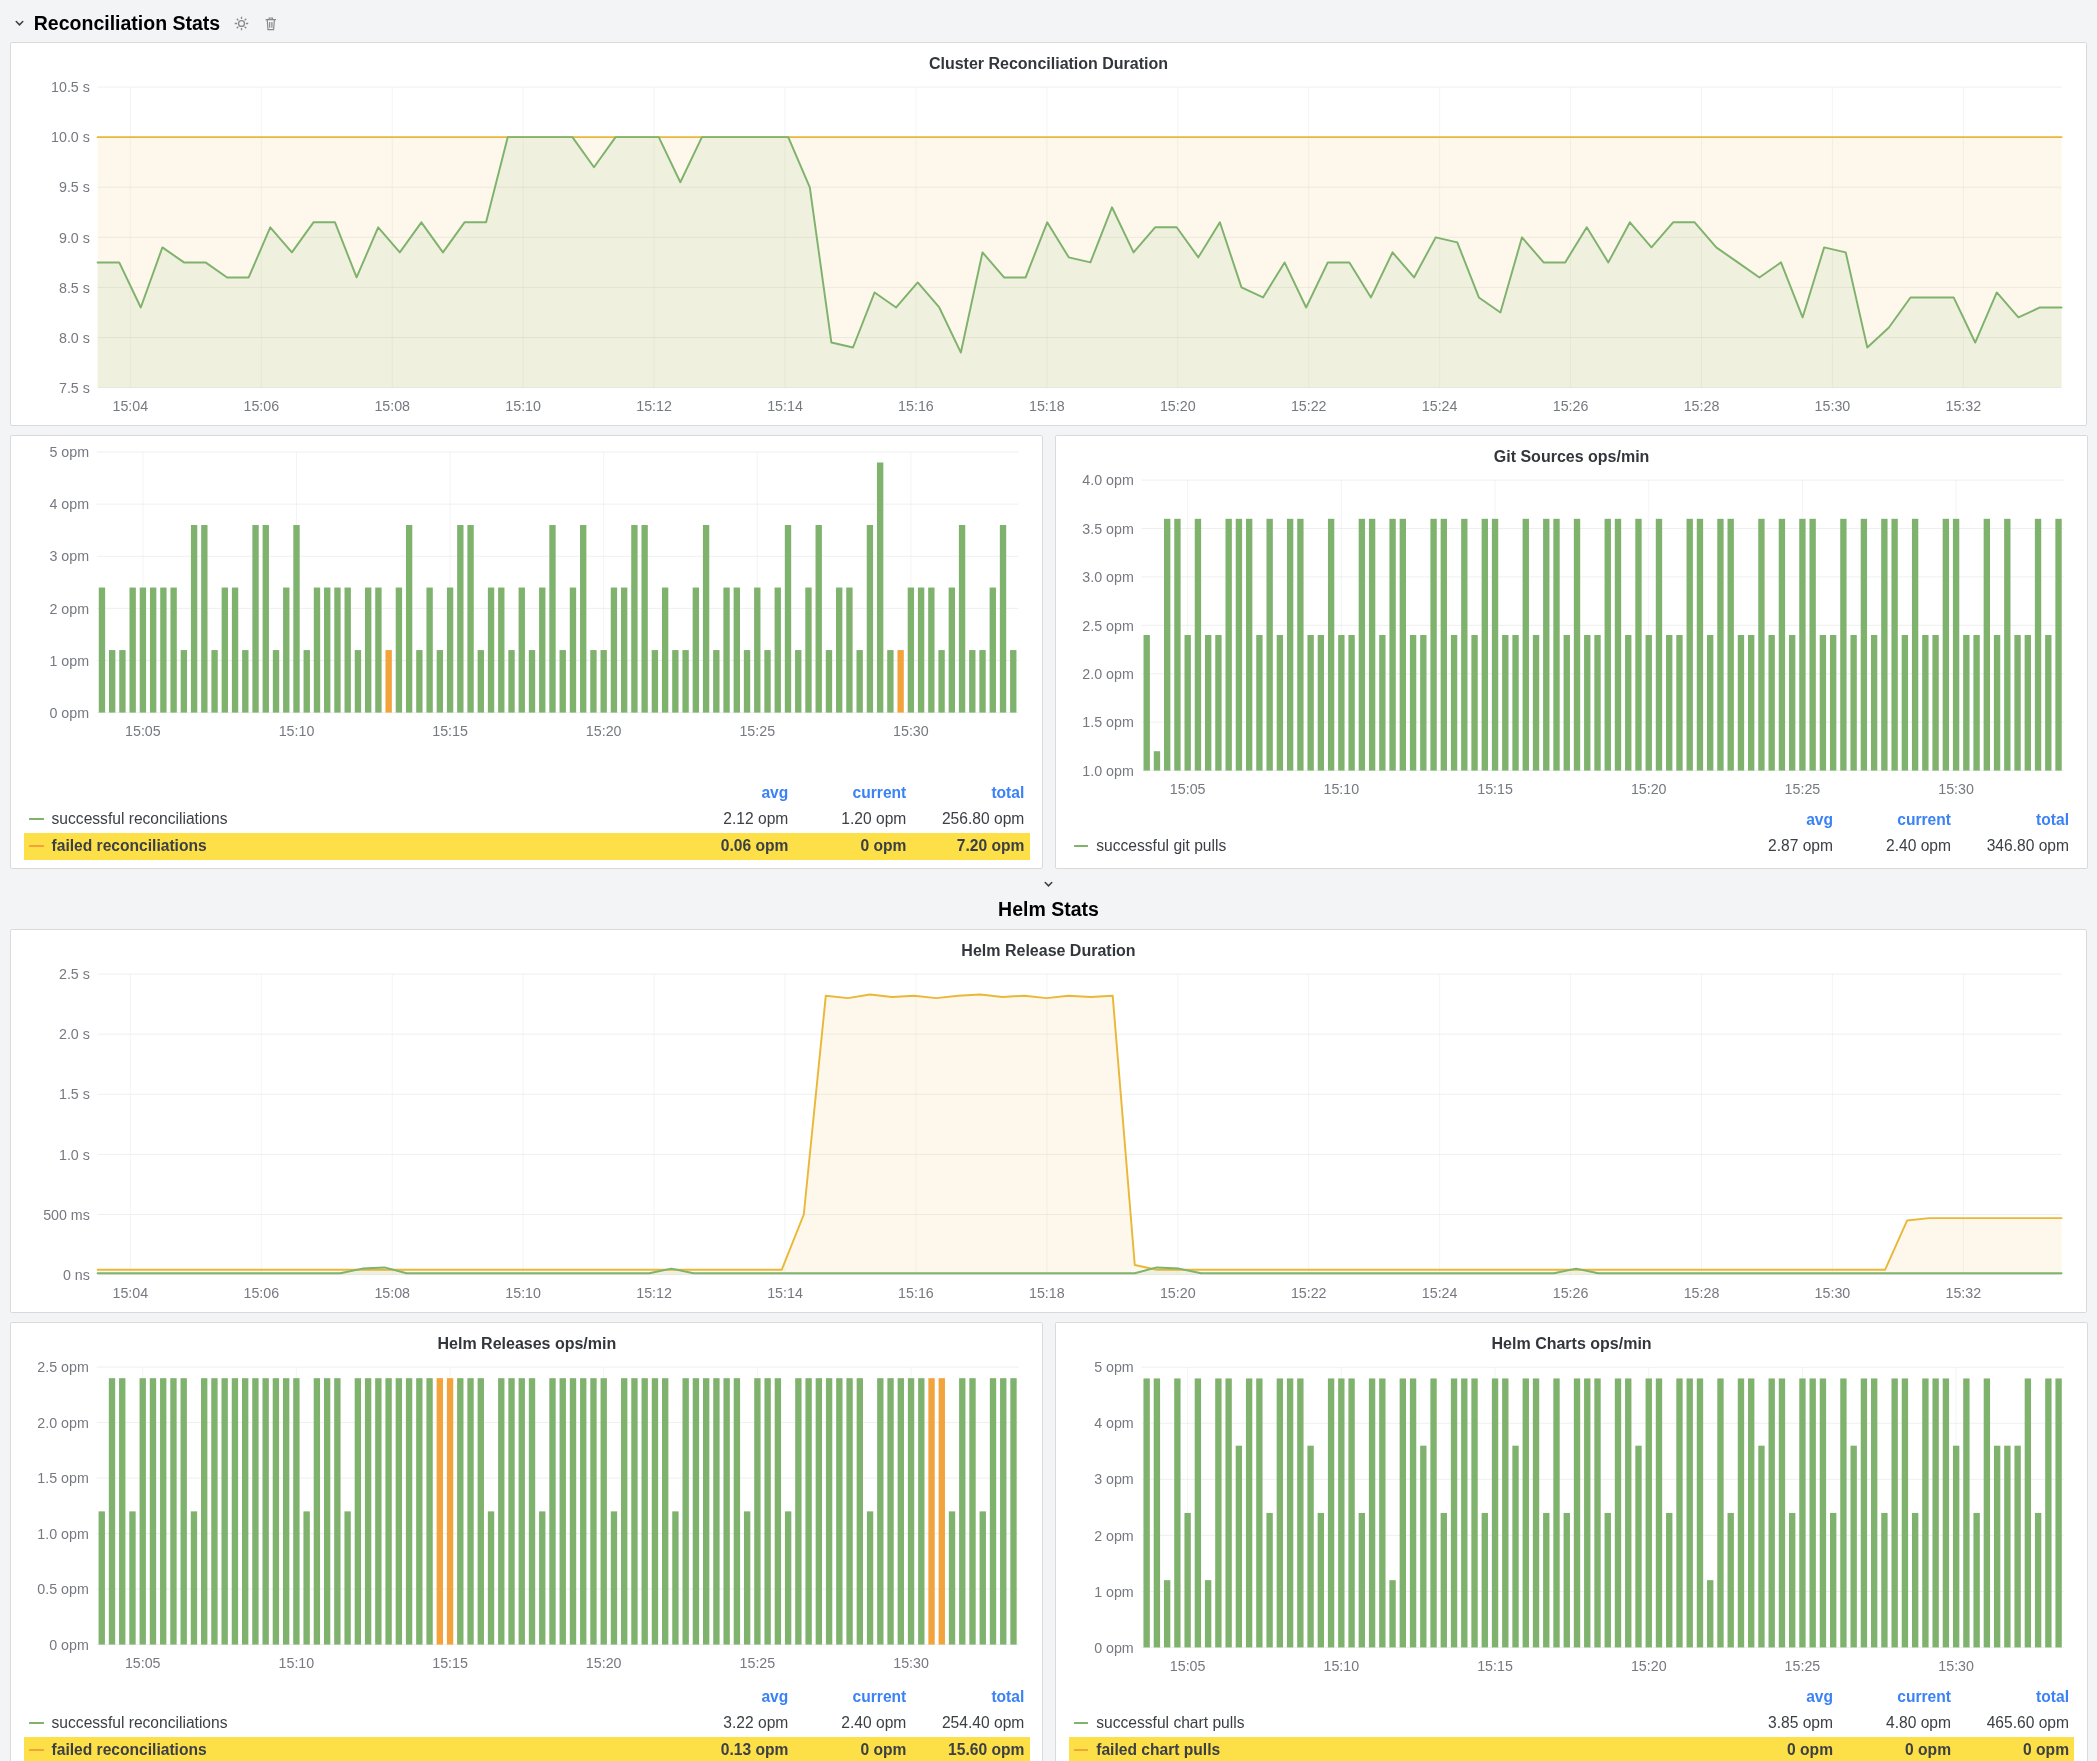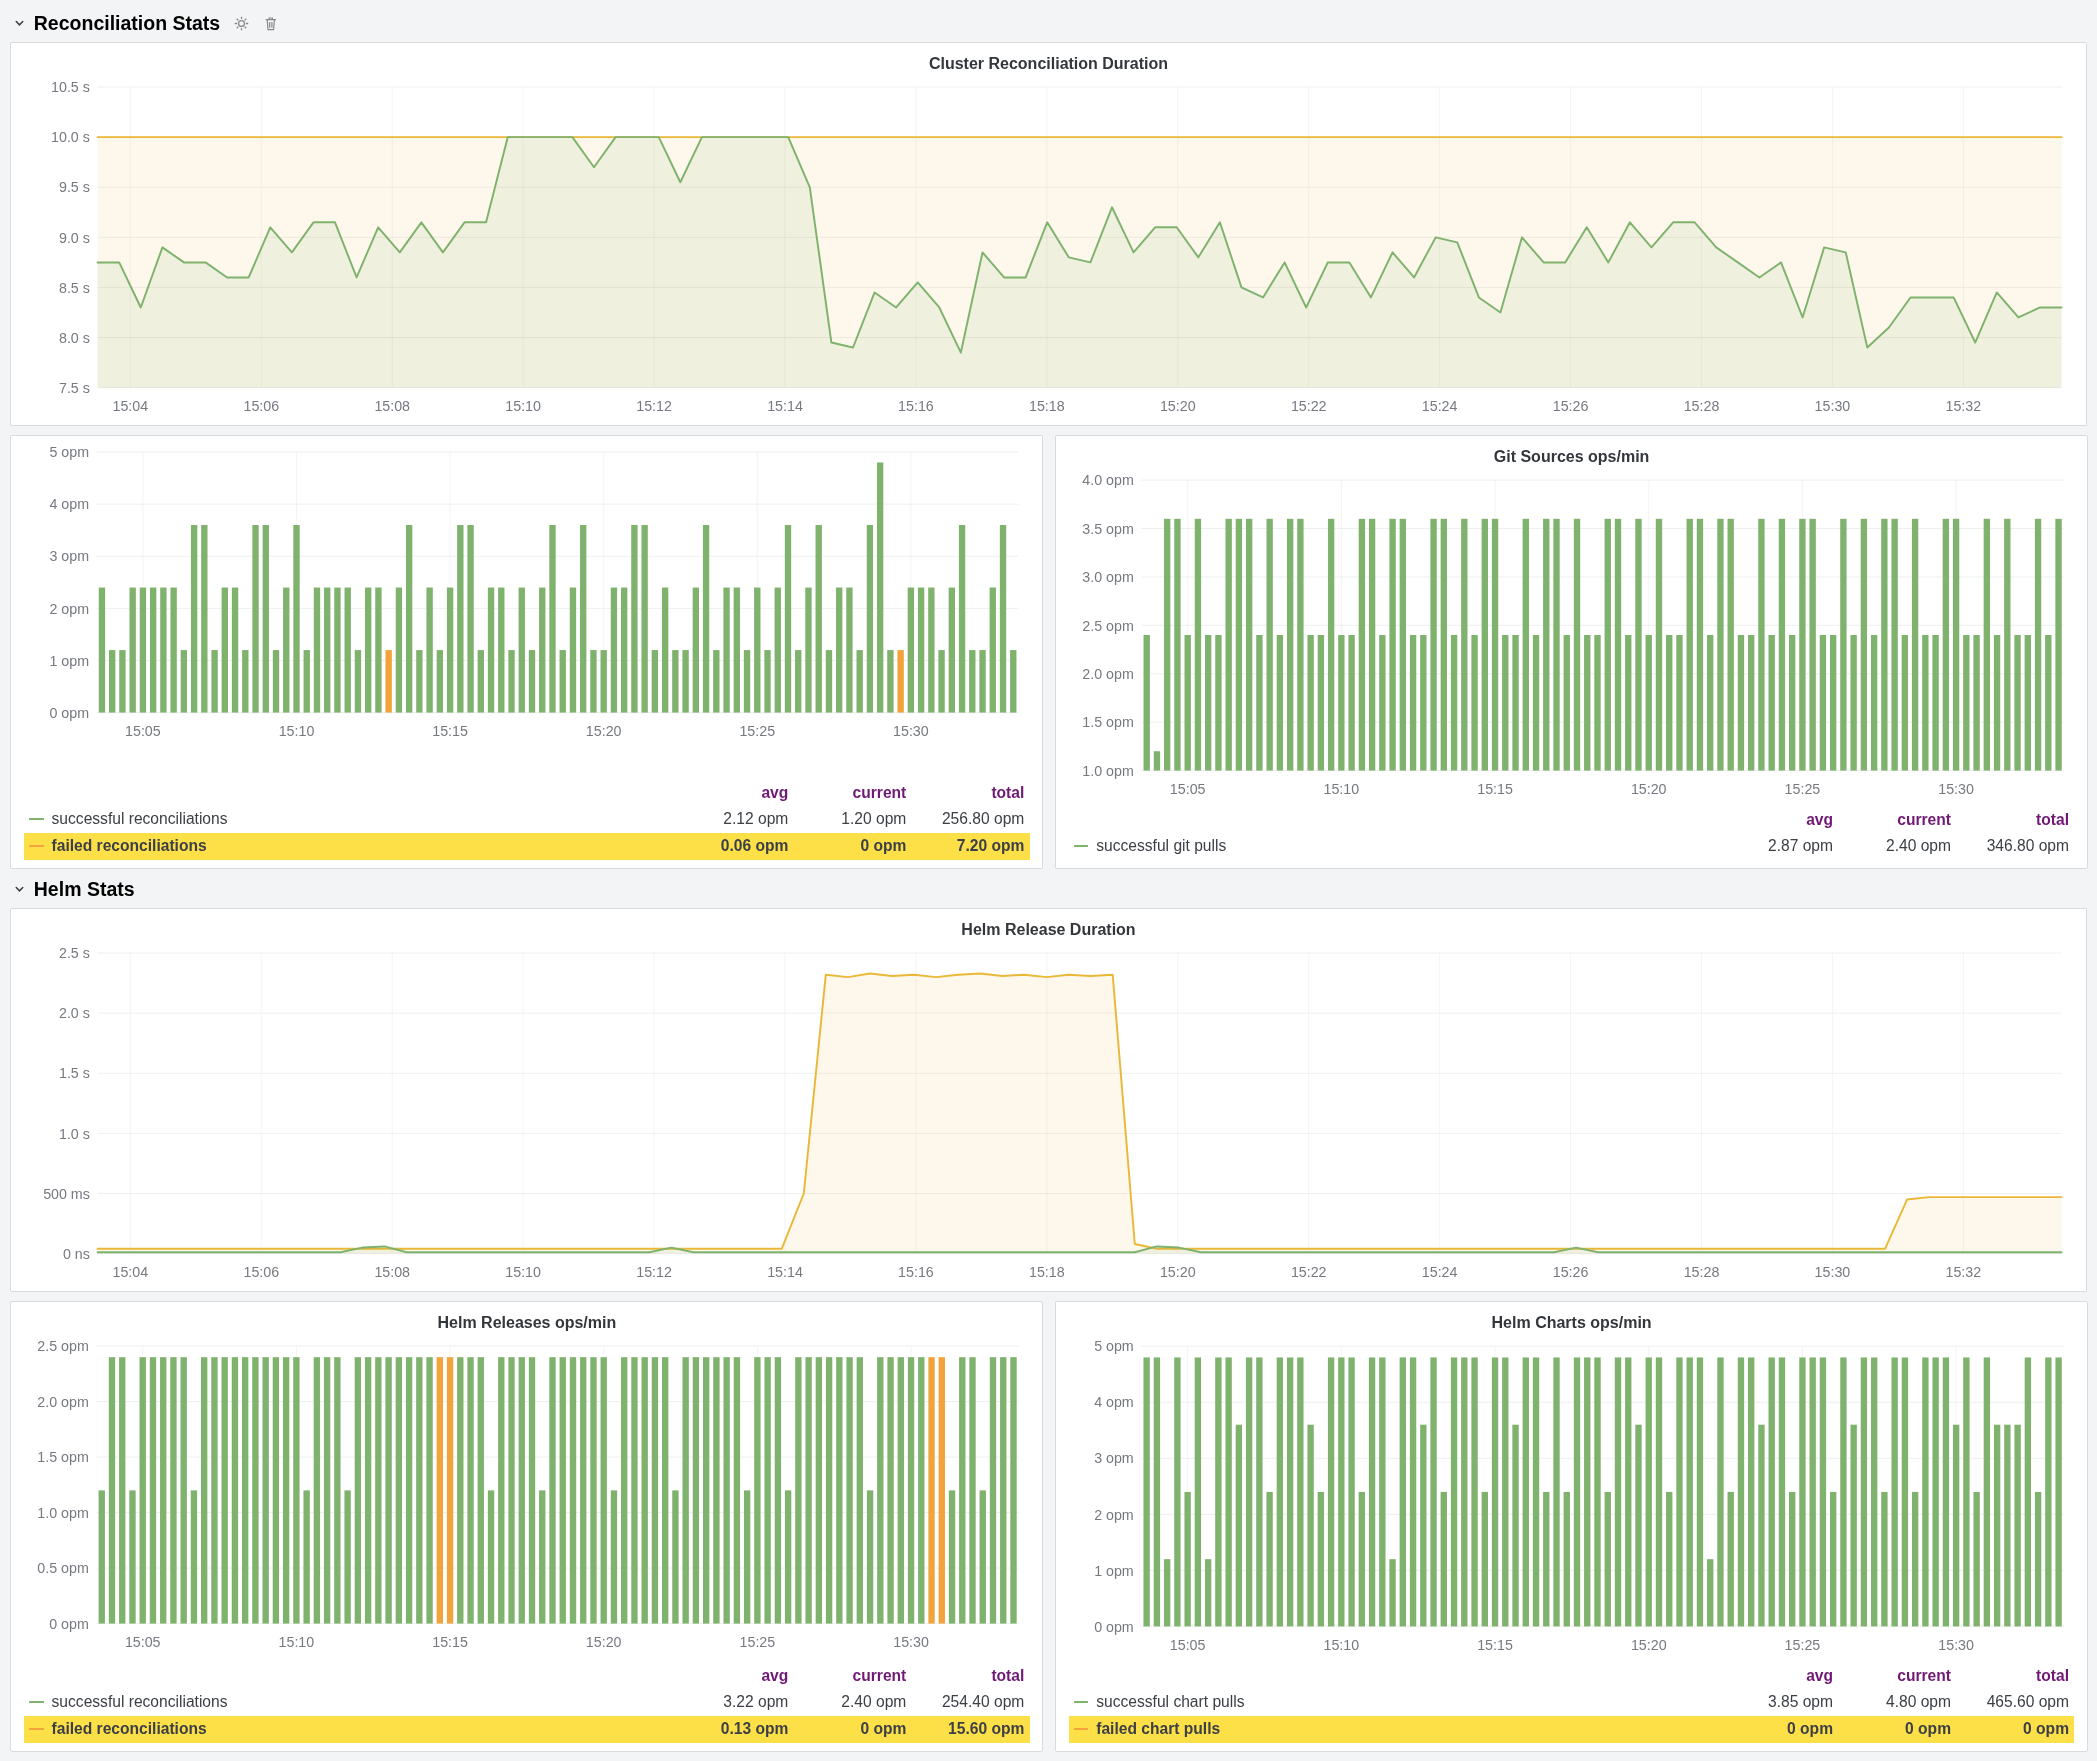--- a/index.html
+++ b/index.html
@@ -27,28 +27,28 @@
   .panel-title{
     text-align:center;font-size:16px;font-weight:600;color:#33363b;
     height:28.5px;line-height:28.5px;flex:0 0 auto;cursor:pointer;
   }
   .chart{flex:1 1 auto;min-height:0;position:relative;}
   .p-full{height:384px;}
   .panel-row{display:grid;grid-template-columns:1fr 1fr;gap:11.7px;margin-top:9px;}
   .row-mid{height:428px;}
   .row-bot{height:445px;}
   .panel-row .panel{height:100%;}
-  .mt{margin-top:9px;}
+  .mt{margin-top:9px;flex-direction:column;}
   .legend{flex:0 0 auto;padding:1.3px 3.9px 2.6px;}
   .lrow{display:flex;align-items:center;height:27px;padding:0 5.2px;font-size:15.6px;color:#3c4046;}
   .lrow.lhead{height:26px;}
   .lrow.alt{background:#fde047;font-weight:bold;}
   .lname{flex:1;display:flex;align-items:center;gap:7.8px;cursor:pointer;}
   .lval{width:118px;text-align:right;white-space:nowrap;}
-  .lhdr{color:#701a75;font-weight:600;cursor:pointer;}
+  .lhdr{color:#3b82f6;font-weight:600;cursor:pointer;}
   .dash{display:inline-block;width:14.3px;height:1.9px;border-radius:0.6px;}
   svg text{font-family:"Liberation Sans",sans-serif;}
 </style>
 </head>
 <body>
 
 <div class="page">
 
   <div class="section-header">
     <span class="hdr-icon" style="margin-left:0;">

